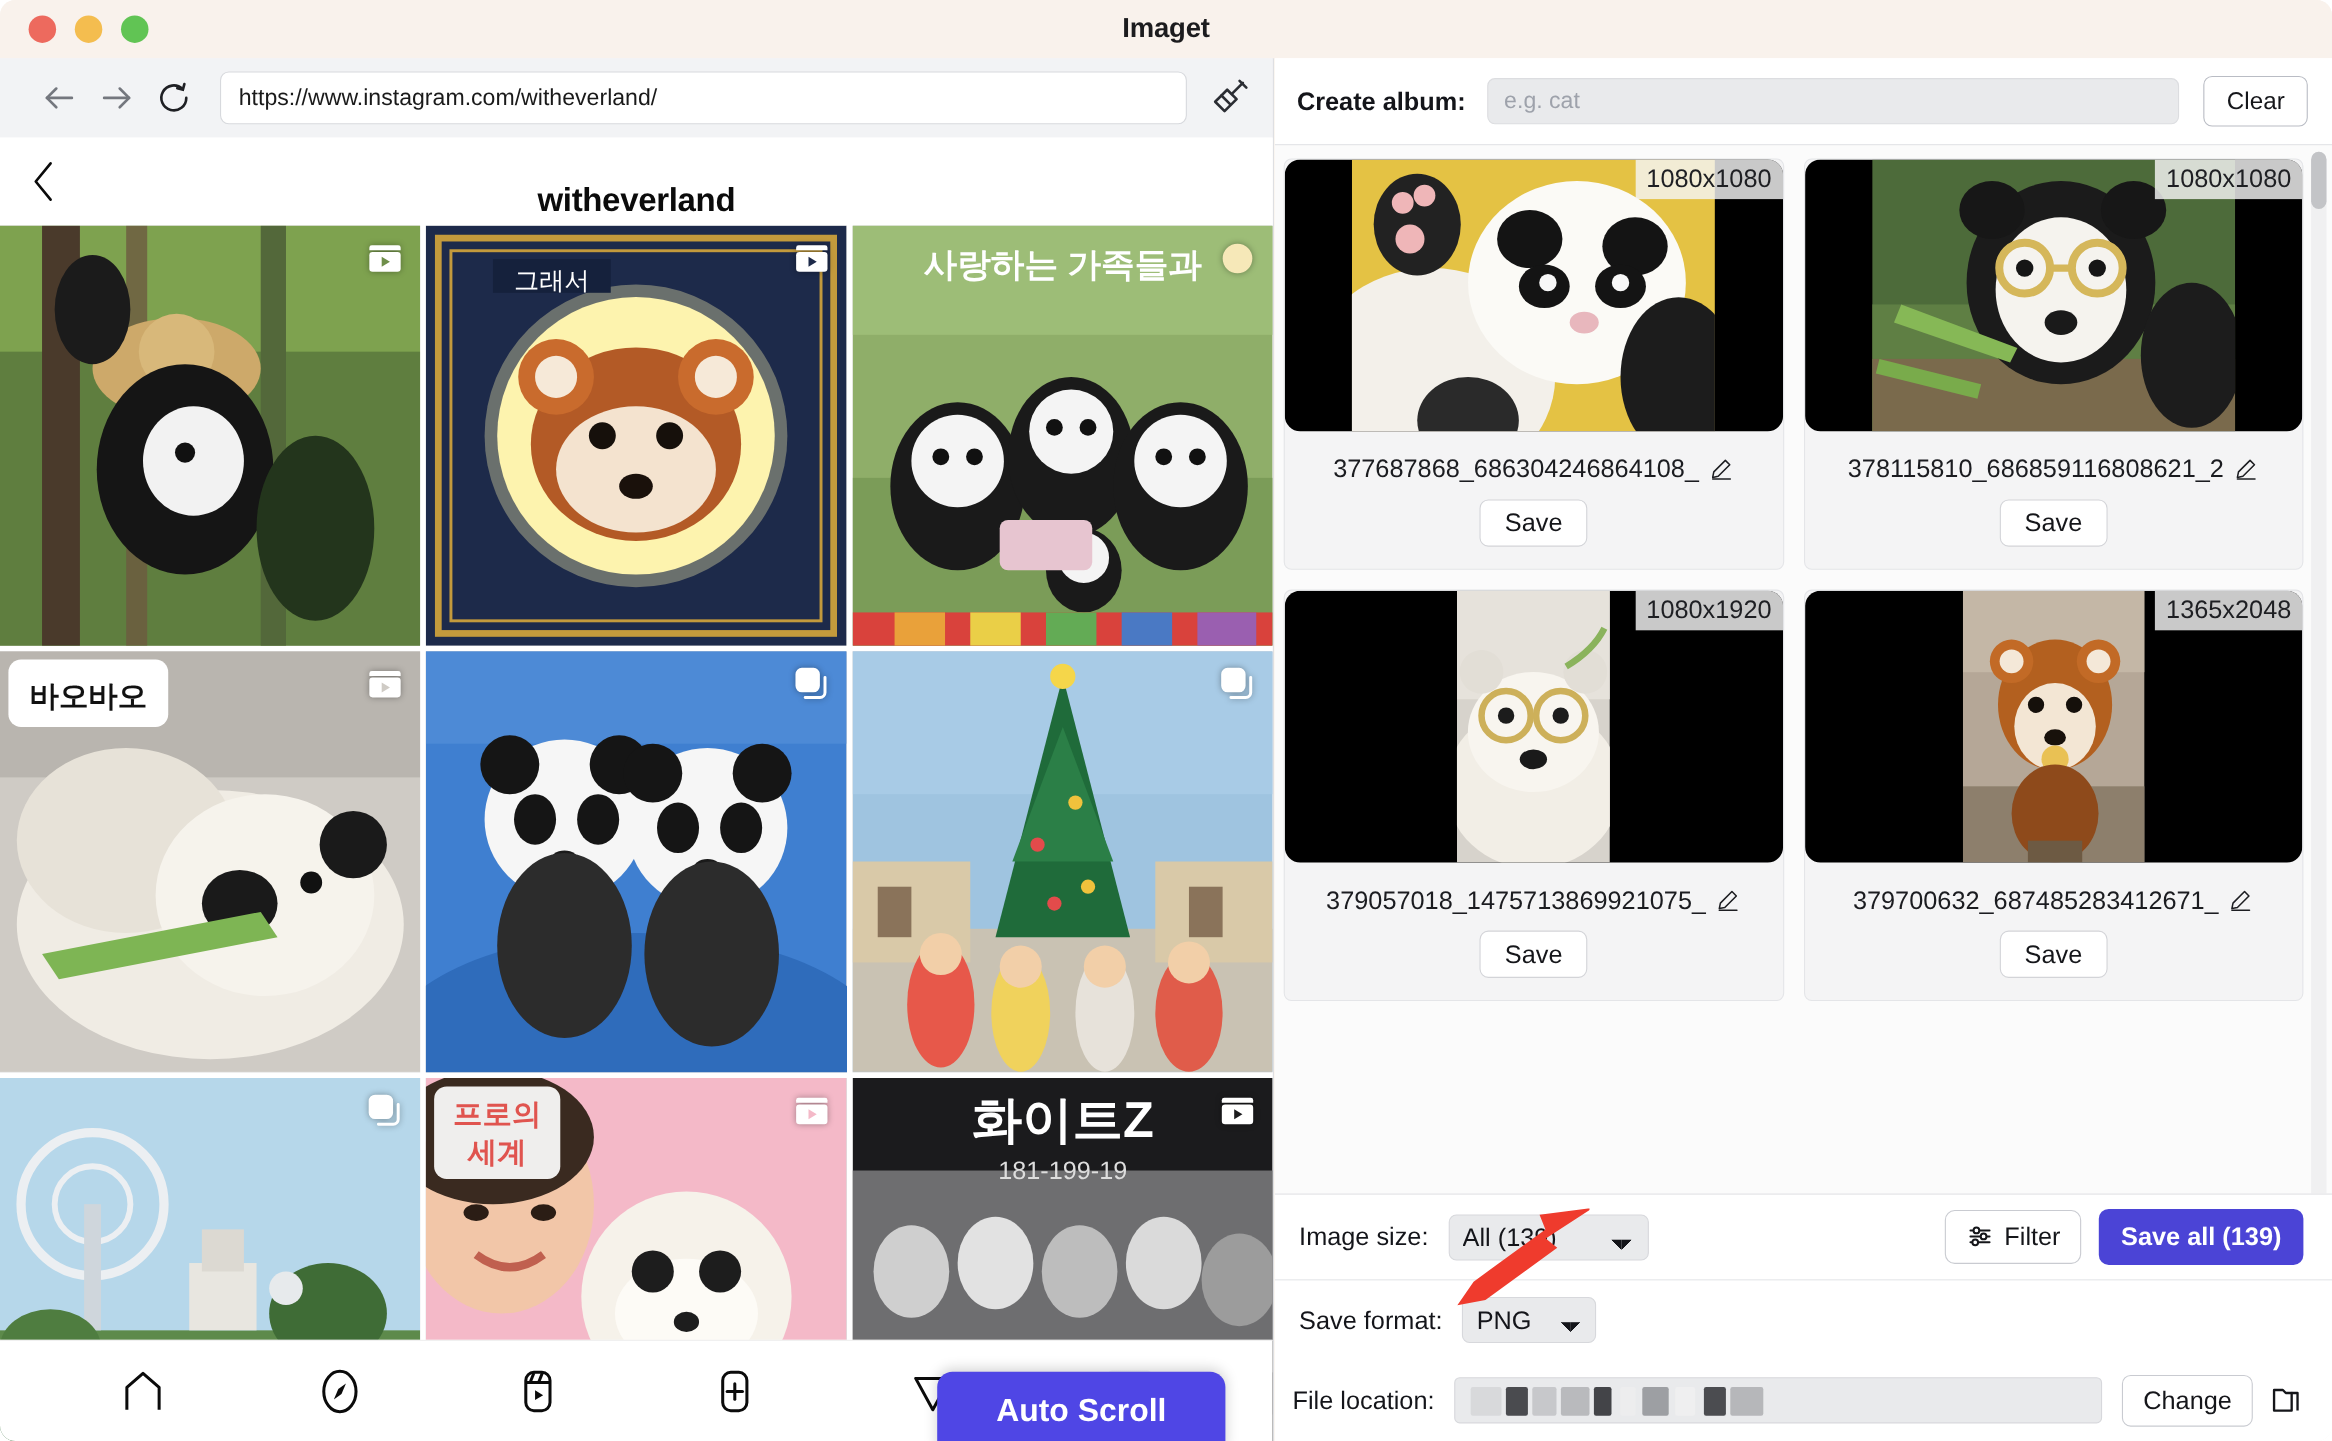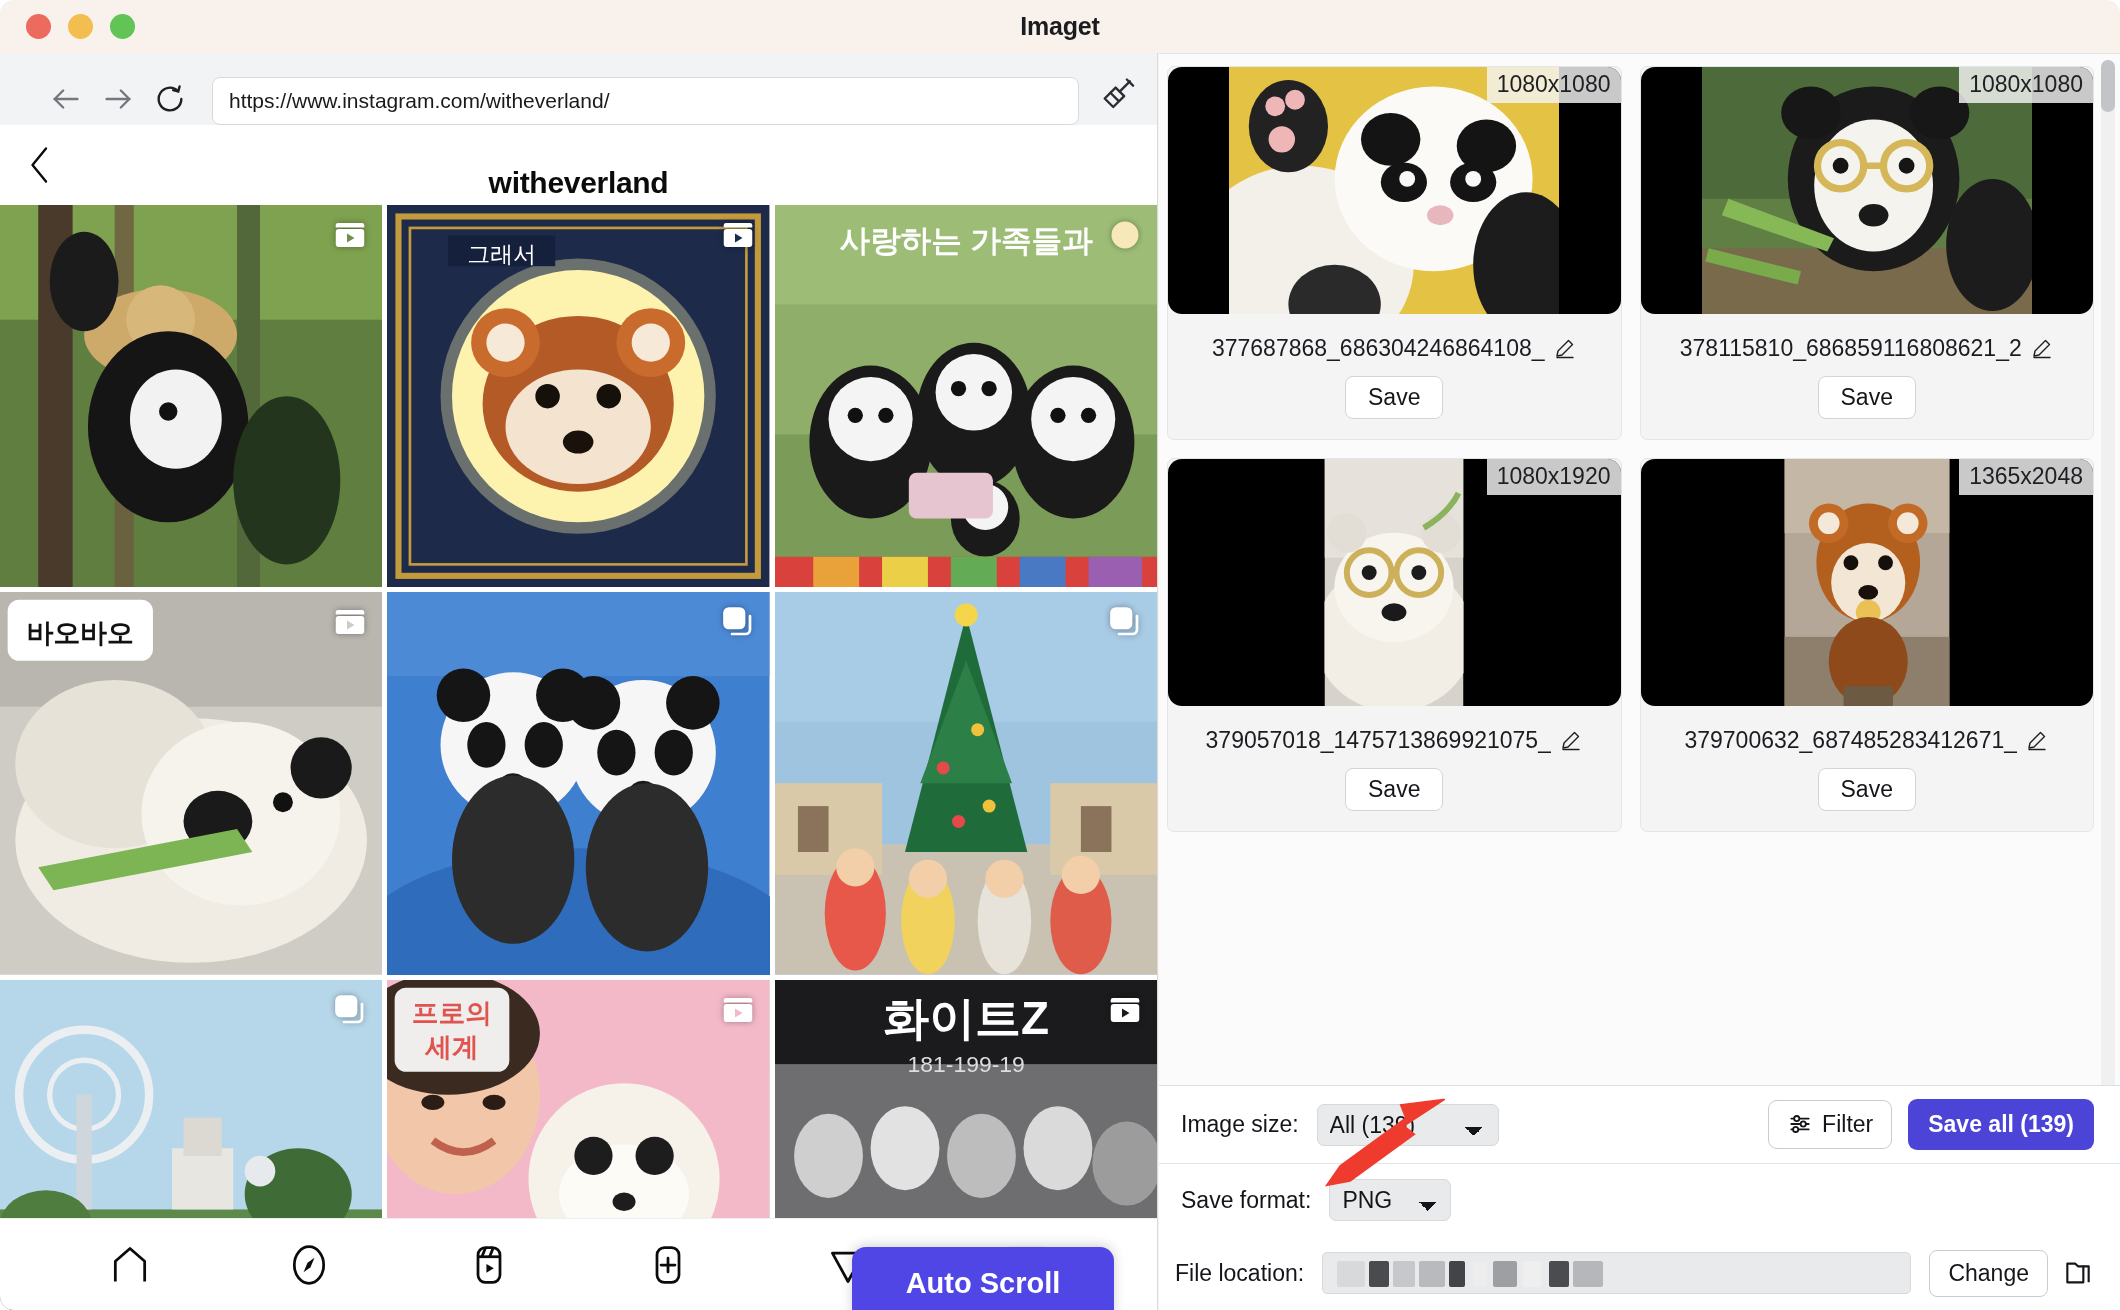--- a/index.html
+++ b/index.html
@@ -38,22 +38,22 @@
 
   
   .browser-pane {
     position: absolute; top: 53px; left: 0;
     width: 1158px; height: 1257px;
     background: #f2f3f5;
     border-right: 1px solid #d9dade;
   }
   .url-bar-row {
     height: 72px;
-    display: flex; align-items: flex-end;
-    padding: 0 0 0 40px;
+    display: flex; align-items: center;
+    padding: 0 0 0 28px;
     background: #f2f3f5;
   }
   .nav-btn {
     width: 52px; height: 52px;
     display: flex; align-items: center; justify-content: center;
     background: none; border: none; cursor: pointer;
     color: #74777e;
   }
   .nav-btn svg { display: block; }
   .url-input {
@@ -690,20 +690,25 @@
         </button>
         <button class="ig-nav-icon">
           <div class="ig-avatar"></div>
         </button>
       </div>
     </div>
   </div>
 
   <div class="imaget-panel">
 
+    <div class="album-row">
+      <span class="album-label">Create album:</span>
+      <input class="album-input" type="text" placeholder="e.g. cat" style="">
+      <button class="clear-btn">Clear</button>
+    </div>
 
     <div class="results-area">
       <div class="results-grid">
 
         <div class="img-card">
           <div class="img-thumb">
             <svg class="inner" width="330" height="247" viewBox="0 0 100 75" preserveAspectRatio="xMidYMid slice">
               <rect width="100" height="75" fill="#e4c244"></rect>
               <ellipse cx="22" cy="60" rx="34" ry="30" fill="#f3f0ea"></ellipse>
               <ellipse cx="62" cy="34" rx="30" ry="28" fill="#fbfaf6"></ellipse>

